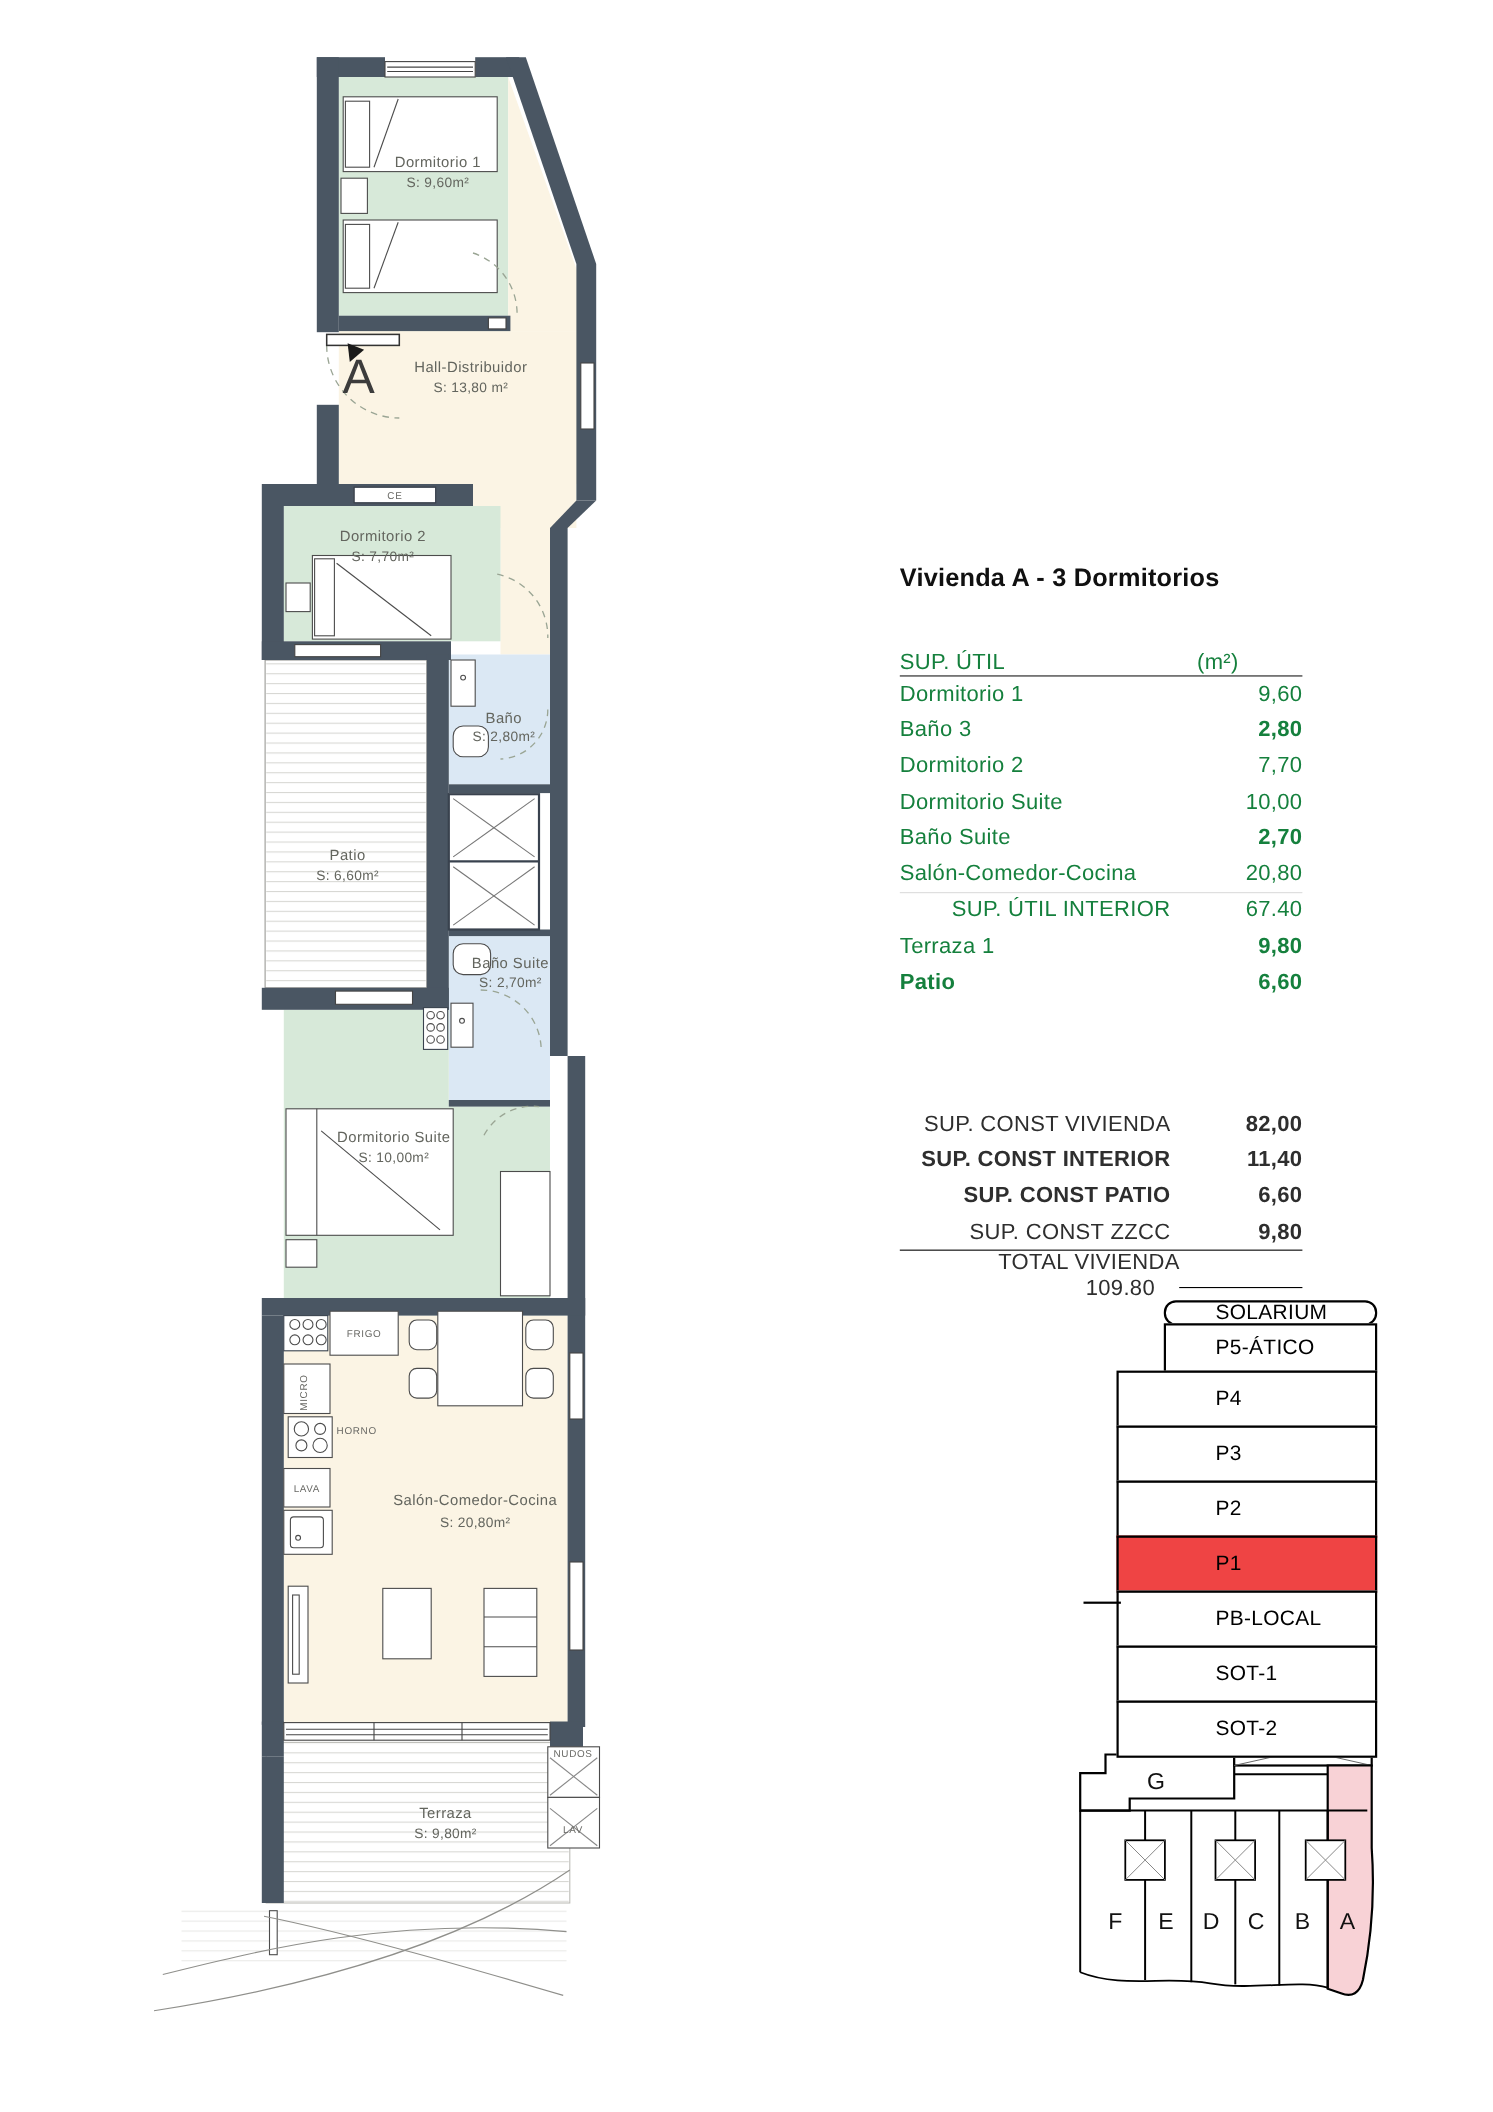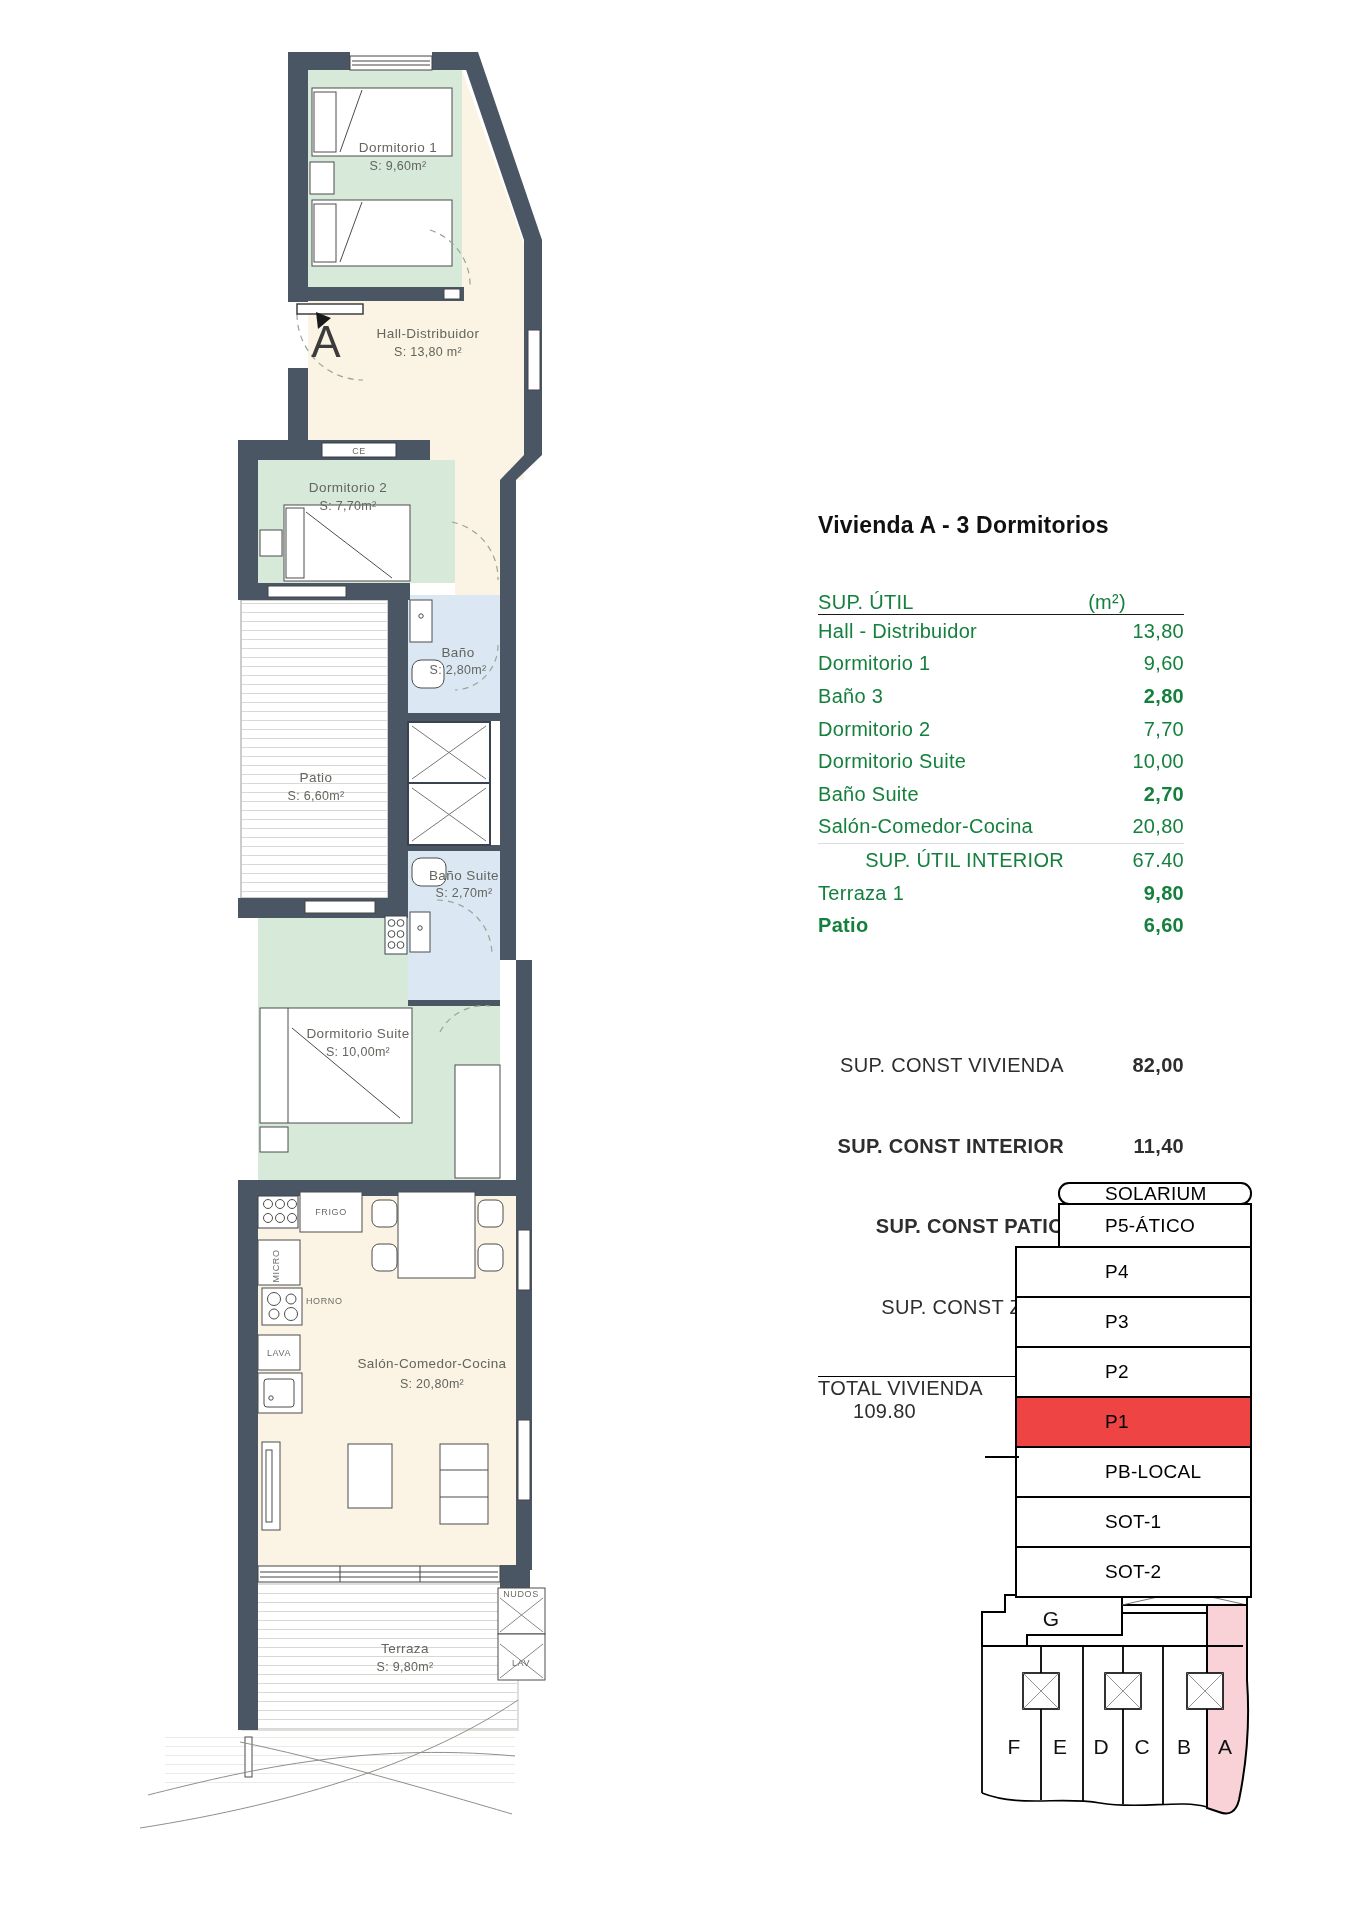--- a/index.html
+++ b/index.html
@@ -13,21 +13,21 @@
   .sup-table{position:absolute;left:818px;top:585px;width:366px;font-size:20px;letter-spacing:.3px;color:#15803d;}
   .sup-head{display:flex;justify-content:space-between;align-items:flex-end;height:29px;border-bottom:1.8px solid #1a1a1a;}
   .sup-head .unit{margin-right:58px;}
   .row{height:32.6px;display:flex;align-items:center;}
   .row .lbl{flex:1;white-space:nowrap;}
   .row .val{width:98px;text-align:right;white-space:nowrap;}
   .row.sub{border-top:1px solid #dcdcdc;}
   .row.sub .lbl{text-align:right;padding-right:22px;}
   .bold{font-weight:bold;}
   .const-table{position:absolute;left:818px;top:1006px;width:366px;font-size:20px;letter-spacing:.3px;color:#2e2e2e;}
-  .crow{height:32.6px;display:flex;align-items:flex-start;margin-top:48px;}
+  .crow{height:32.6px;display:flex;align-items:center;}
   .crow .lbl{flex:1;text-align:right;padding-right:22px;white-space:nowrap;}
   .crow .val{width:98px;text-align:right;white-space:nowrap;}
   .crow.total{border-top:1.6px solid #000;flex-direction:column;}
   .tv-line{margin-left:auto;width:112px;border-top:1.6px solid #000;height:0;}
   
   .levels{position:absolute;left:1015px;top:1182px;width:237px;font-size:19px;color:#000;}
   .lv{box-sizing:border-box;border:2px solid #000;margin-top:-2px;height:52px;display:flex;align-items:center;padding-left:88px;background:#fff;letter-spacing:.3px;}
   .lv.first{margin-top:0;border-radius:11px;}
   .lv.narrow{margin-left:43px;padding-left:45px;}
   .lv.short{height:23px;}
@@ -296,24 +296,20 @@
 </svg>
 
 <div class="title">Vivienda A - 3 Dormitorios</div>
 
 <div class="sup-table">
   <div class="sup-head">
     <span>SUP. ÚTIL</span>
     <span class="unit">(m²)</span>
   </div>
   <div class="row">
-      <span class="lbl">Hall - Distribuidor</span>
-      <span class="val">13,80</span>
-    </div>
-  <div class="row">
       <span class="lbl">Dormitorio 1</span>
       <span class="val">9,60</span>
     </div>
   <div class="row">
       <span class="lbl">Baño 3</span>
       <span class="val bold">2,80</span>
     </div>
   <div class="row">
       <span class="lbl">Dormitorio 2</span>
       <span class="val">7,70</span>

